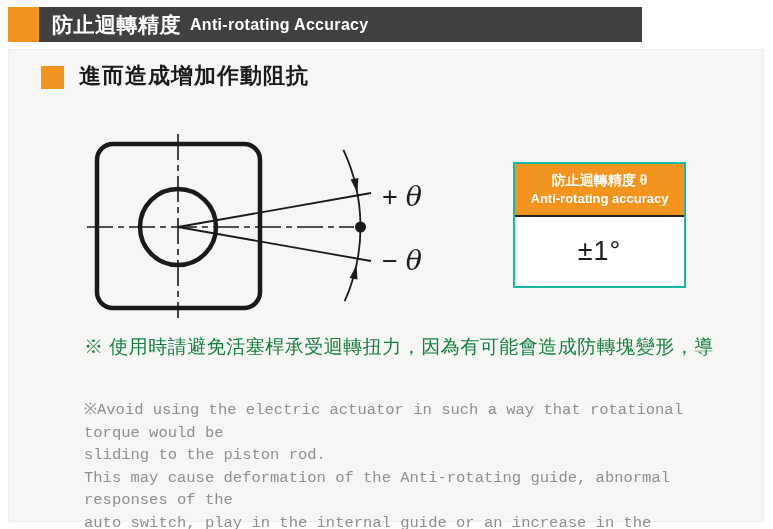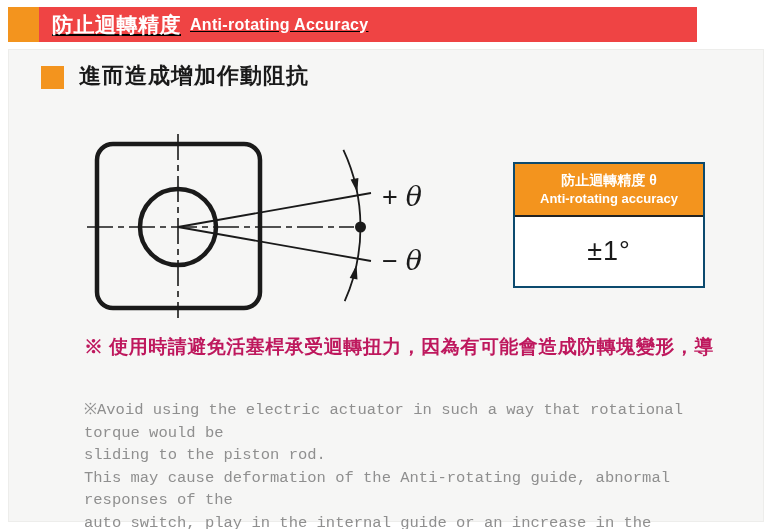--- a/index.html
+++ b/index.html
@@ -6,22 +6,22 @@
   html, body {
     width: 773px; height: 529px;
     background: #ffffff;
     font-family: "Liberation Sans", sans-serif;
     overflow: hidden;
   }
   .page { position: relative; width: 773px; height: 529px; background: #ffffff; }
 
   
   .header-bar {
-    position: absolute; left: 8px; top: 7px; width: 689px; height: 35px;
-    background: #ef4444; display: flex; align-items: stretch; text-decoration: underline;
+    position: absolute; left: 8px; top: 7px; width: 634px; height: 35px;
+    background: #404040; display: flex; align-items: stretch;
   }
   .header-orange {
     width: 31px; height: 100%; background: #f3941e; flex: 0 0 31px;
   }
   .header-titles {
     display: flex; align-items: center; gap: 9px; padding-left: 13px;
     color: #ffffff; white-space: nowrap;
   }
   .header-title-zh { font-size: 21px; font-weight: bold; letter-spacing: 0.5px; }
   .header-title-en { font-size: 16px; font-weight: bold; letter-spacing: 0.3px; }
@@ -44,38 +44,38 @@
   .section-subtitle-en {
     position: absolute; left: 72px; top: 43px;
     font-size: 14px; color: #9a9a9a; white-space: nowrap;
   }
 
   
   .diagram-svg { position: absolute; left: 62px; top: 76px; }
 
   
   .spec-table {
-    position: absolute; left: 504px; top: 112px; width: 192px;
-    border: 2px solid #0c4a6e; background: #ffffff;
+    position: absolute; left: 504px; top: 112px; width: 173px;
+    border: 2px solid #14b8a6; background: #ffffff;
   }
   .spec-table-header {
     background: #f3941e; color: #ffffff; text-align: center;
     padding: 7px 4px 8px 4px; border-bottom: 2px solid #222222;
   }
   .spec-table-header .zh { font-size: 14px; font-weight: bold; line-height: 19px; }
   .spec-table-header .en { font-size: 13px; font-weight: bold; line-height: 17px; }
   .spec-table-value {
     height: 69px; display: flex; align-items: center; justify-content: center;
     font-size: 27px; color: #1a1a1a; letter-spacing: 1px;
   }
 
   
   .note-zh {
     position: absolute; left: 75px; top: 283px; width: 648px;
-    font-size: 19px; font-weight: bold; color: #be185d;
+    font-size: 19px; font-weight: normal; color: #15803d;
     line-height: 28px; letter-spacing: 0.5px;
   }
   .note-en {
     position: absolute; left: 75px; top: 349px; width: 640px;
     font-size: 15.5px; color: #8f8f8f; line-height: 22.5px; font-family: Liberation Mono, monospace;
   }
 </style>
 </head>
 <body>
 

